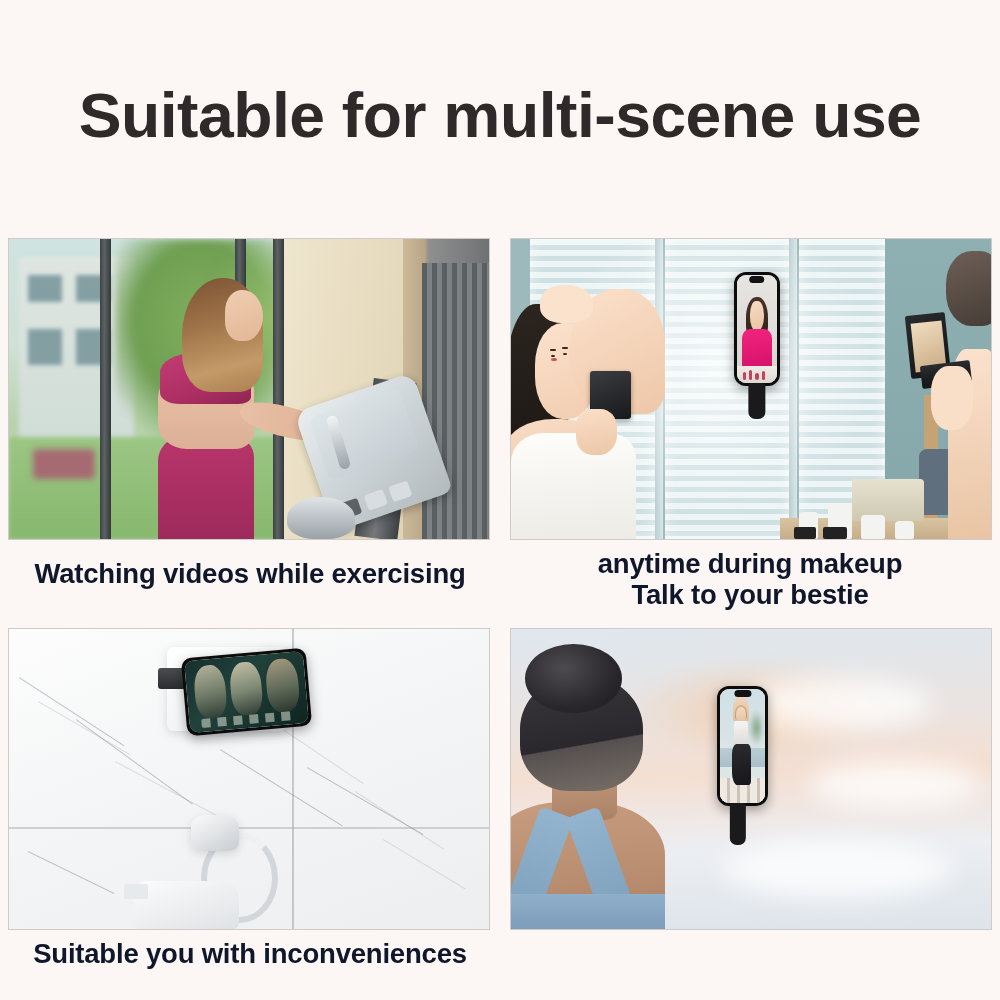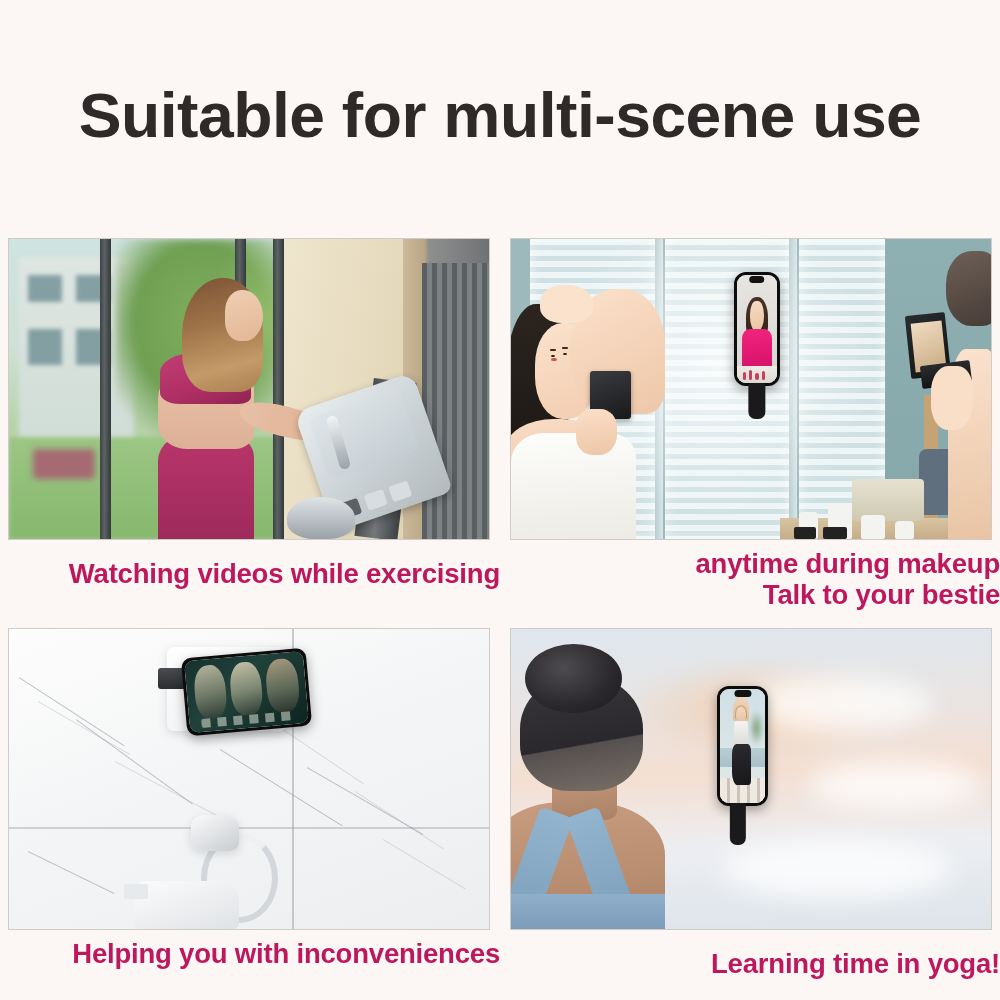--- a/index.html
+++ b/index.html
@@ -27,24 +27,24 @@
   
   .panel { position:absolute; overflow:hidden;
            border:1px solid #cfcbc9; background:#ddd; }
   #p1 { left:8px;   top:238px; width:482px; height:302px; }
   #p2 { left:510px; top:238px; width:482px; height:302px; }
   #p3 { left:8px;   top:628px; width:482px; height:302px; }
   #p4 { left:510px; top:628px; width:482px; height:302px; }
 
   .caption {
     position:absolute;
-    text-align:right;
+    text-align:center;
     font-size:27.5px;
     font-weight:700;
-    color:#be185d;
+    color:#0f172a;
     line-height:1.14;
     letter-spacing:-0.2px;
   }
   #c1 { left:0px;   top:558px; width:500px; }
   #c2 { left:500px; top:548px; width:500px; }
   #c3 { left:0px;   top:938px; width:500px; }
   #c4 { left:500px; top:948px; width:500px; }
   .cap-line { display:block; }
 
   .scene { position:absolute; inset:0; }
@@ -441,21 +441,21 @@
       </div>
 
       <div class="p3-ring"></div>
       <div class="p3-ring-base"></div>
       <div class="p3-tp"></div>
       <div class="p3-tp-cap"></div>
     </div>
   </div>
 
   <div class="caption" id="c3">
-    <span class="cap-line">Helping you with inconveniences</span>
+    <span class="cap-line">Suitable you with inconveniences</span>
   </div>
 
   <div class="panel" id="p4">
     <div class="scene">
       <div class="p4-sky"></div>
       <div class="p4-warm"></div>
       <div class="p4-cloud" style="left:48%; top:16%; width:40%; height:18%;"></div>
       <div class="p4-cloud" style="left:62%; top:44%; width:36%; height:16%;"></div>
       <div class="p4-cloud" style="left:44%; top:70%; width:48%; height:20%;"></div>
 
@@ -480,17 +480,14 @@
           <div class="yg-head"></div>
           <div class="yg-top"></div>
           <div class="yg-legs"></div>
         </div>
         <div class="phone-island"></div>
       </div>
       <div class="phone-strap" style="left:47.2%; top:58%; width:3.4%; height:14%;"></div>
     </div>
   </div>
 
-  <div class="caption" id="c4">
-    <span class="cap-line">Learning time in yoga!</span>
-  </div>
 
 </div>
 
 </body></html>

